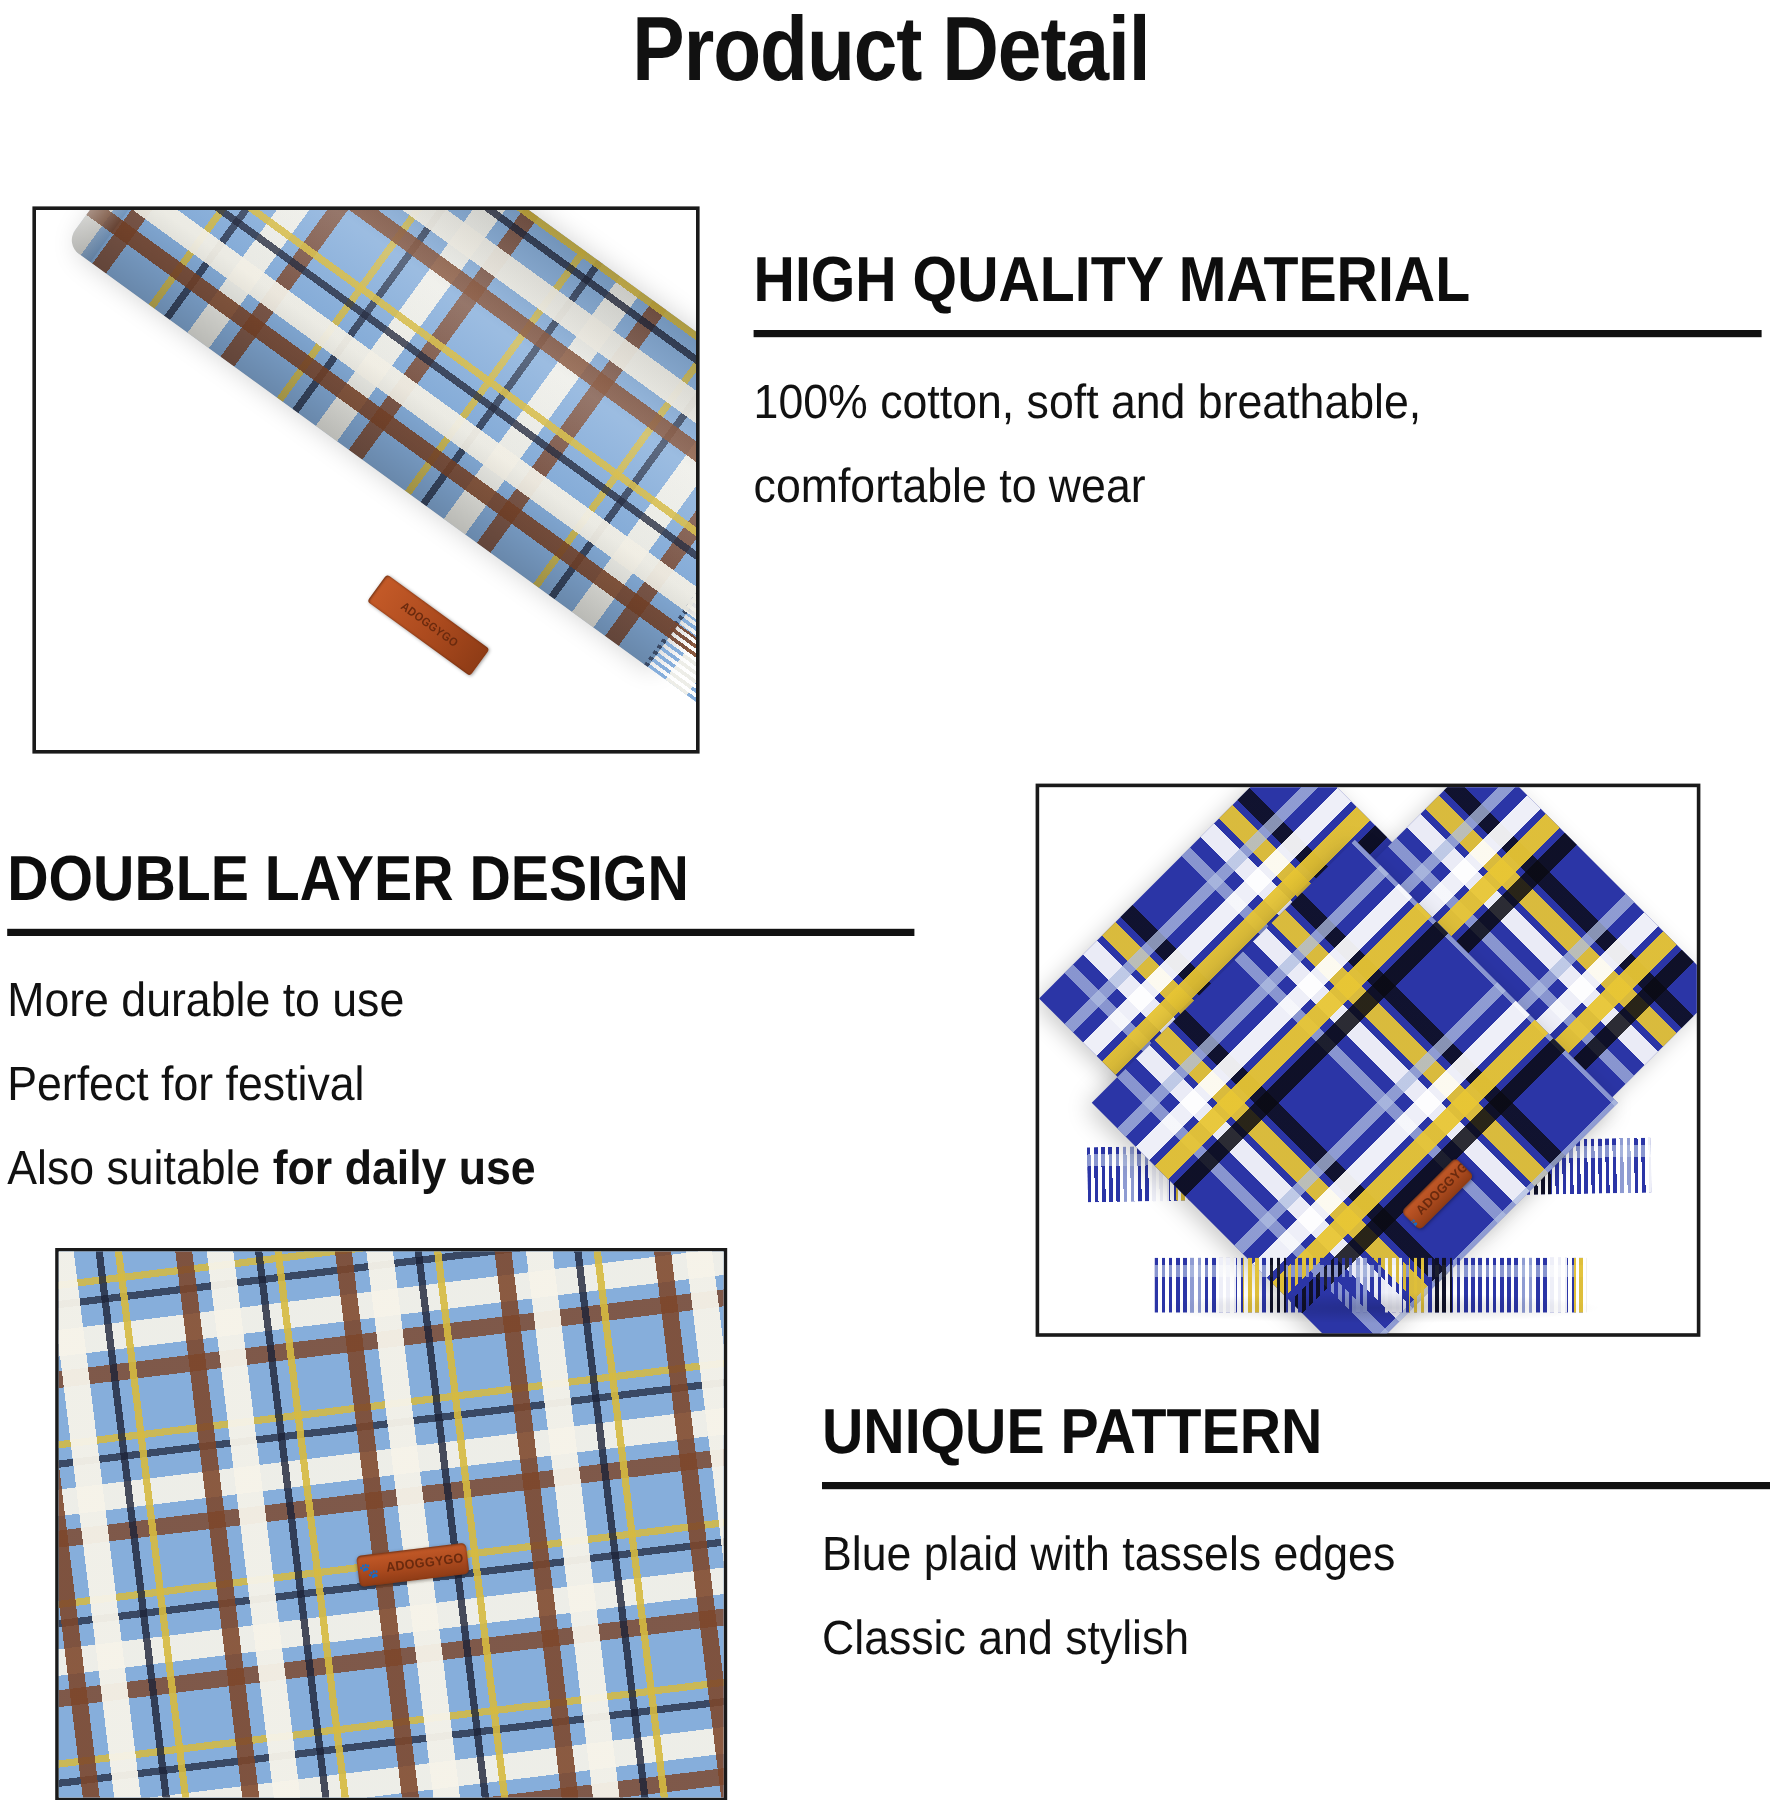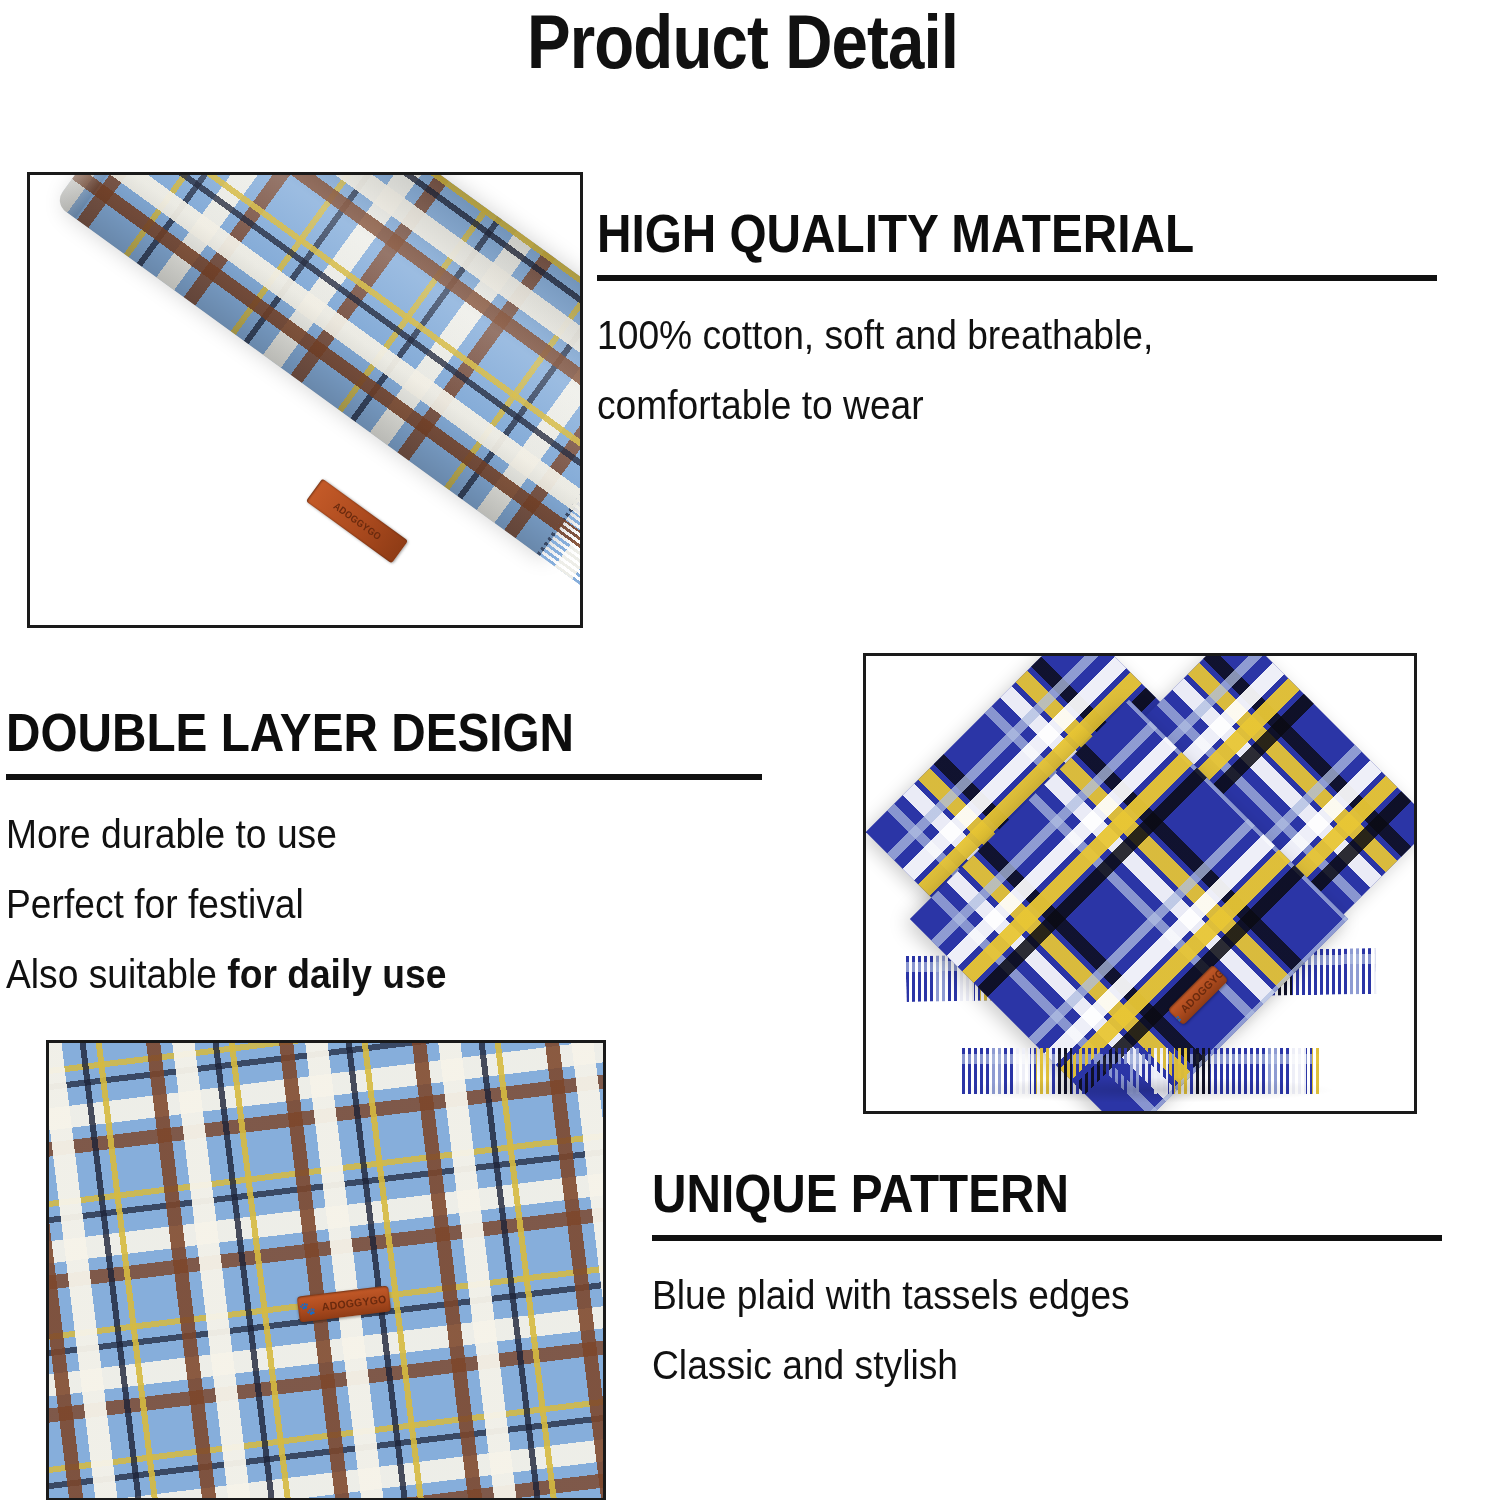--- a/index.html
+++ b/index.html
@@ -305,21 +305,21 @@
       <div class="roll-shade"></div>
       <div class="roll-fringe plaid-light fringe-mask"></div>
     </div>
 
     <div class="brand-tag" style="left:313px; top:293px; width:28px; height:106px; transform:rotate(-54deg); border-radius:3px;">
       <span class="brand-text" style="transform:rotate(90deg) scaleX(0.9); font-size:10px;">ADOGGYGO</span>
     </div>
   </div>
 </div>
 
-<div class="feature" id="feature-high-quality-material" style="left:597px; top:207px; width:840px;">
+<div class="feature" id="feature-high-quality-material" style="left:628px; top:207px; width:840px;">
   <div class="feature-heading">HIGH QUALITY MATERIAL</div>
   <div class="feature-rule"></div>
   <div class="feature-body">
     <div class="line">100% cotton, soft and breathable,</div>
     <div class="line">comfortable to wear</div>
   </div>
 </div>
 
 <div class="feature" id="feature-double-layer-design" style="left:6px; top:706px; width:756px;">
   <div class="feature-heading">DOUBLE LAYER DESIGN</div>
@@ -354,20 +354,20 @@
       <div class="flat-fringe-bottom plaid-light fringe-mask"></div>
       <div class="flat-fringe-left plaid-light" style="-webkit-mask-image:repeating-linear-gradient(0deg,#000 0px,#000 3px,transparent 3px,transparent 6px); mask-image:repeating-linear-gradient(0deg,#000 0px,#000 3px,transparent 3px,transparent 6px);"></div>
     </div>
     <div class="brand-tag" style="left:249px; top:248px; width:92px; height:26px; transform:rotate(-7deg);">
       <span class="paw">🐾</span>
       <span class="brand-text">ADOGGYGO</span>
     </div>
   </div>
 </div>
 
-<div class="feature" id="feature-unique-pattern" style="left:652px; top:1167px; width:790px;">
+<div class="feature" id="feature-unique-pattern" style="left:685px; top:1167px; width:790px;">
   <div class="feature-heading">UNIQUE PATTERN</div>
   <div class="feature-rule"></div>
   <div class="feature-body">
     <div class="line">Blue plaid with tassels edges</div>
     <div class="line">Classic and stylish</div>
   </div>
 </div>
 
 </body></html>

